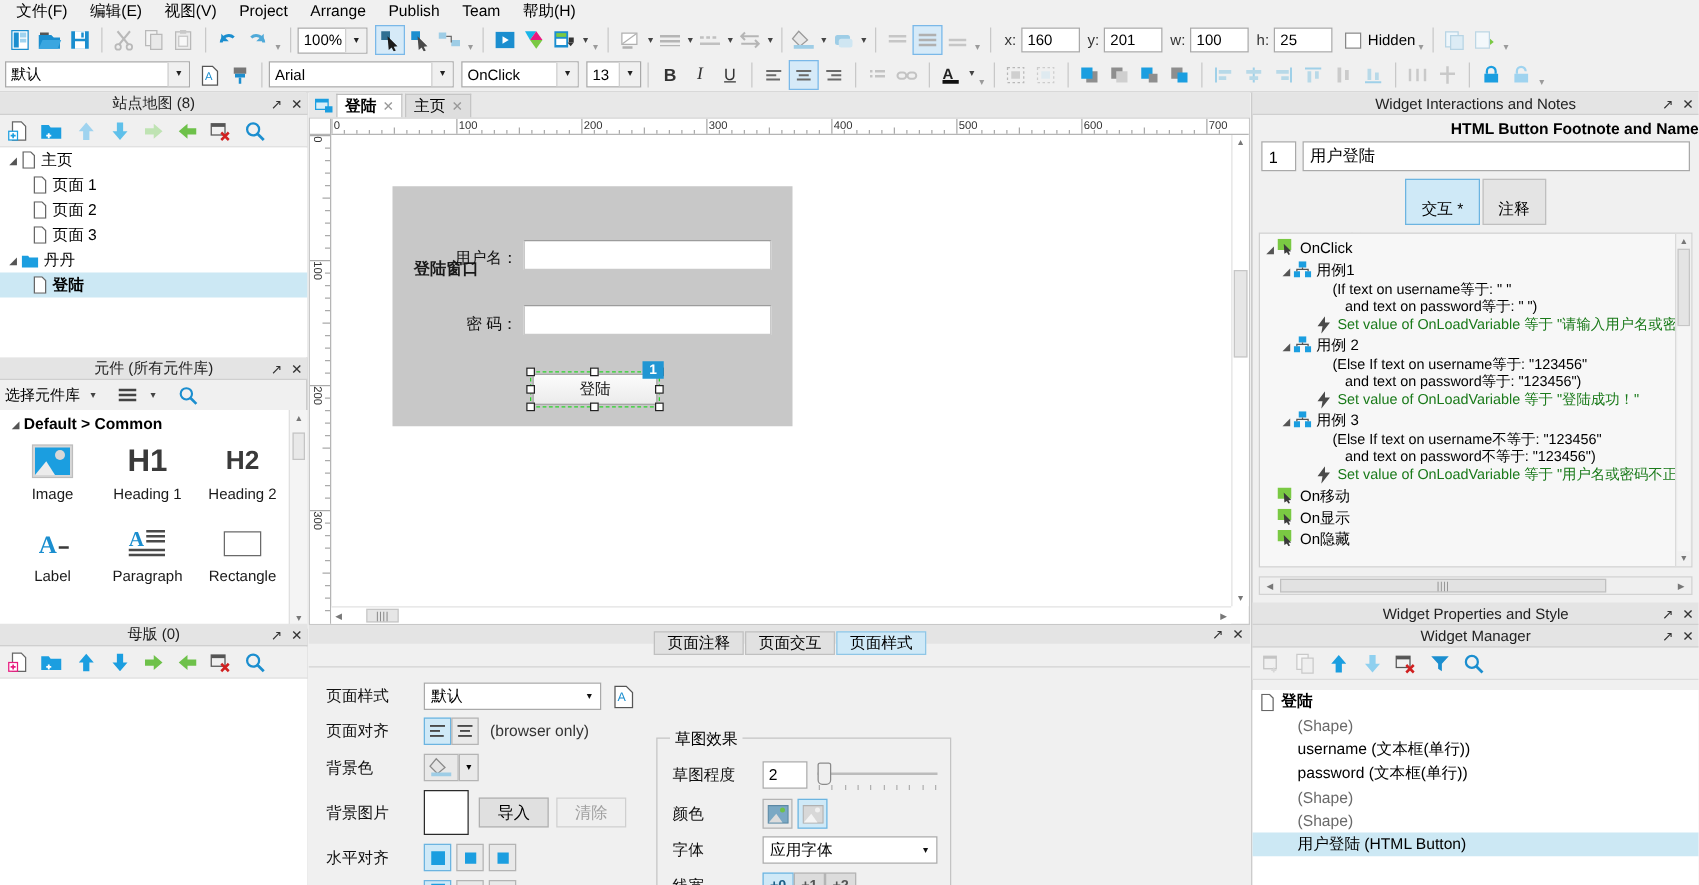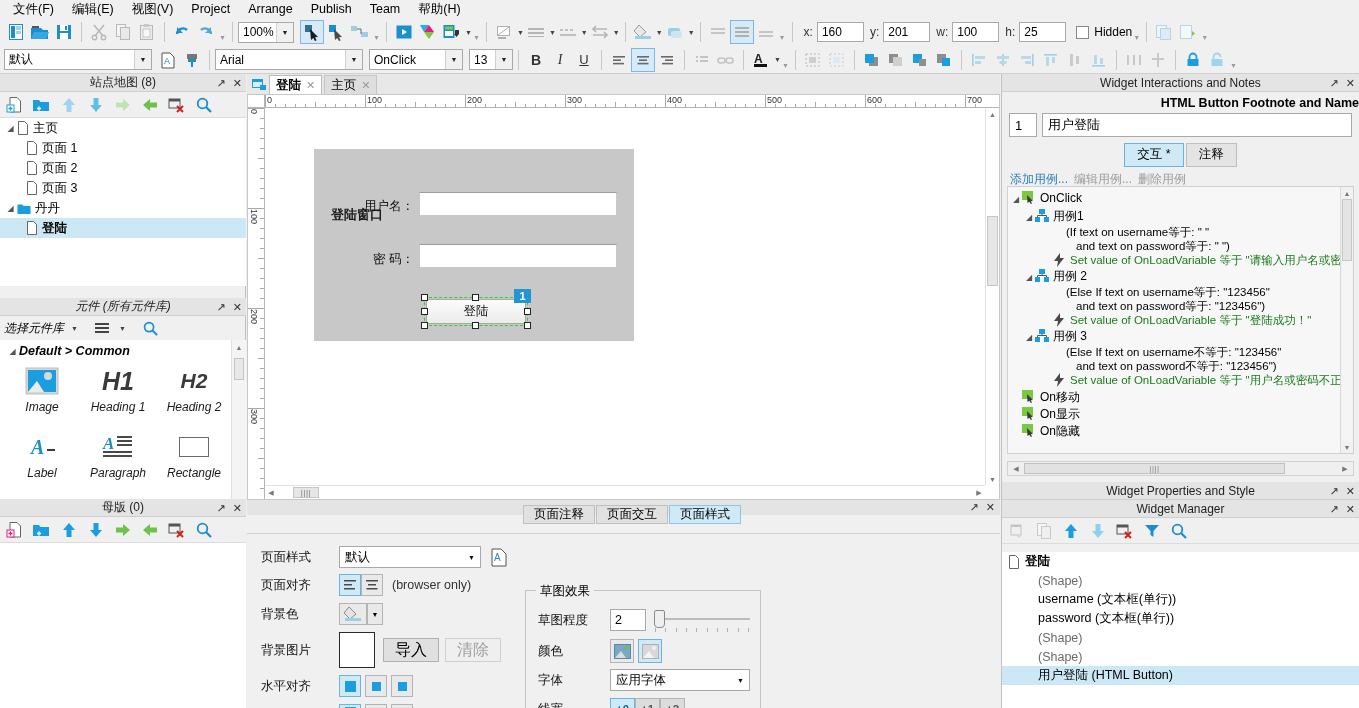--- a/index.html
+++ b/index.html
@@ -86,21 +86,21 @@
   .leftcol { position: absolute; left: 0; top: 74px; width: 246px; height: 634px; background: #f0f0f0;
     border-right: 1px solid #c0c0c0; }
 
   .sitemap { position: absolute; left: 0; top: 0; width: 246px; height: 212px; }
   .tree { background: #fff; position: absolute; left: 0; top: 44px; right: 0; bottom: 0; overflow: hidden; }
   .trow { height: 20px; display: flex; align-items: center; font-size: 12.5px; padding-left: 4px; }
   .trow.sel { background: #cce8f4; }
   .twist { width: 13px; font-size: 8px; color: #555; text-align: center; flex: none; }
   .tlabel { margin-left: 4px; }
 
-  .widgets { position: absolute; left: 0; top: 224px; width: 246px; height: 217px; font-style: italic; }
+  .widgets { position: absolute; left: 0; top: 212px; width: 246px; height: 217px; }
   .wlib-toolbar { height: 24px; display: flex; align-items: center; gap: 6px; padding-left: 4px; font-size: 12px; }
   .wbody { position: absolute; left: 0; top: 42px; right: 0; bottom: 0; background: #fff; overflow: hidden; }
   .wcat { font-size: 12.5px; font-weight: bold; padding: 4px 0 2px 6px; display: flex; align-items: center; }
   .wgrid { display: flex; flex-wrap: wrap; padding: 2px 0 0 4px; }
   .witem { width: 76px; height: 66px; display: flex; flex-direction: column; align-items: center; justify-content: flex-start; }
   .wicon { height: 38px; display: flex; align-items: center; justify-content: center; }
   .wname { font-size: 12px; color: #1a1a1a; }
   .vscroll {
     position: absolute; right: 0; top: 0; width: 15px; bottom: 0; background: #f4f4f4; border-left: 1px solid #e0e0e0;
   }
@@ -171,42 +171,42 @@
   .pp-row { position: absolute; display: flex; align-items: center; }
   .pp-lbl { width: 78px; font-size: 12.5px; color: #111; }
   .sel-std {
     height: 22px; background: #fff; border: 1px solid #a9a9a9; display: flex; align-items: center;
     font-size: 12.5px; position: relative;
   }
   .sel-std .v { padding-left: 5px; flex: 1; }
   .sel-std .a { width: 17px; text-align: center; font-size: 7px; color: #111; }
   .sqbtn { width: 22px; height: 22px; border: 1px solid #b4b4b4; background: #e9e9e9; display: flex; align-items: center; justify-content: center; }
   .sqbtn.on { background: #cfe9f7; border-color: #6cb4e0; }
-  .gbtn { height: 24px; min-width: 56px; background: #e0e0e0; border: 1px solid #b0b0b0; display: flex; align-items: center; justify-content: center; font-size: 16px; }
+  .gbtn { height: 24px; min-width: 56px; background: #e0e0e0; border: 1px solid #b0b0b0; display: flex; align-items: center; justify-content: center; font-size: 13px; }
   .gbtn.dim { color: #a0a0a0; }
   .group {
     position: absolute; border: 1px solid #c4c4c4; background: transparent;
   }
   .group-title { position: absolute; top: -8px; left: 10px; background: #f0f0f0; padding: 0 4px; font-size: 12.5px; }
   .slider-track { position: absolute; height: 2px; background: #bcbcbc; top: 9px; }
   .slider-knob { position: absolute; width: 11px; height: 18px; background: #efefef; border: 1px solid #8a8a8a; border-radius: 2px 2px 4px 4px; }
   .slider-ticks { position: absolute; display: flex; justify-content: space-between; }
   .slider-ticks i { width: 1px; height: 4px; background: #b0b0b0; display: block; }
   .segbtn { width: 25px; height: 22px; border: 1px solid #b4b4b4; background: #dcdcdc; display: flex; align-items: center; justify-content: center; font-size: 11.5px; font-weight: bold; color: #555; }
   .segbtn.on { background: #cfe9f7; border-color: #6cb4e0; color: #1c5f87; }
 
   
   .rightcol { position: absolute; left: 1001px; top: 74px; width: 358px; height: 634px; background: #f0f0f0; border-left: 1px solid #c0c0c0; }
   .win { position: absolute; left: 0; right: 0; }
   .wi-head { font-size: 12.5px; font-weight: bold; padding: 4px 0 3px 7px; text-align: right; }
   .namerow { display: flex; align-items: center; gap: 5px; padding: 0 7px; }
   .numfoot { width: 28px; height: 24px; border: 1px solid #a9a9a9; background: #fff; display: flex; align-items: center; padding-left: 5px; font-size: 13px; }
   .namein { flex: 1; height: 24px; border: 1px solid #a9a9a9; background: #fff; display: flex; align-items: center; padding-left: 5px; font-size: 13px; }
   .ia-tabs { display: flex; justify-content: center; gap: 2px; margin-top: 6px; }
-  .ia-tab { padding: 2px 12px 3px; font-size: 12.5px; background: #e4e4e4; border: 1px solid #bfbfbf; }
+  .ia-tab { padding: 15px 12px 3px; font-size: 12.5px; background: #e4e4e4; border: 1px solid #bfbfbf; }
   .ia-tab.active { background: #cfe9f7; border-color: #6cb4e0; }
   .ia-links { display: flex; gap: 6px; font-size: 12px; padding: 4px 0 2px 8px; }
   .lnk { color: #2a7fb8; }
   .lnk.dis { color: #9b9b9b; }
   .ia-body { position: absolute; left: 5px; right: 5px; top: 112px; bottom: 28px; background: #f7f7f7; border: 1px solid #d0d0d0; overflow: hidden; }
   .ev { display: flex; align-items: flex-start; font-size: 12px; line-height: 14px; }
   .ev .tw { width: 12px; text-align: center; font-size: 8px; color: #555; flex: none; padding-top: 2px; }
   .ico-sq { width: 14px; height: 13px; flex: none; margin-right: 4px; }
   .code-blk { font-size: 11.5px; line-height: 14px; white-space: nowrap; }
   .grn { color: #1a7a1a; }

